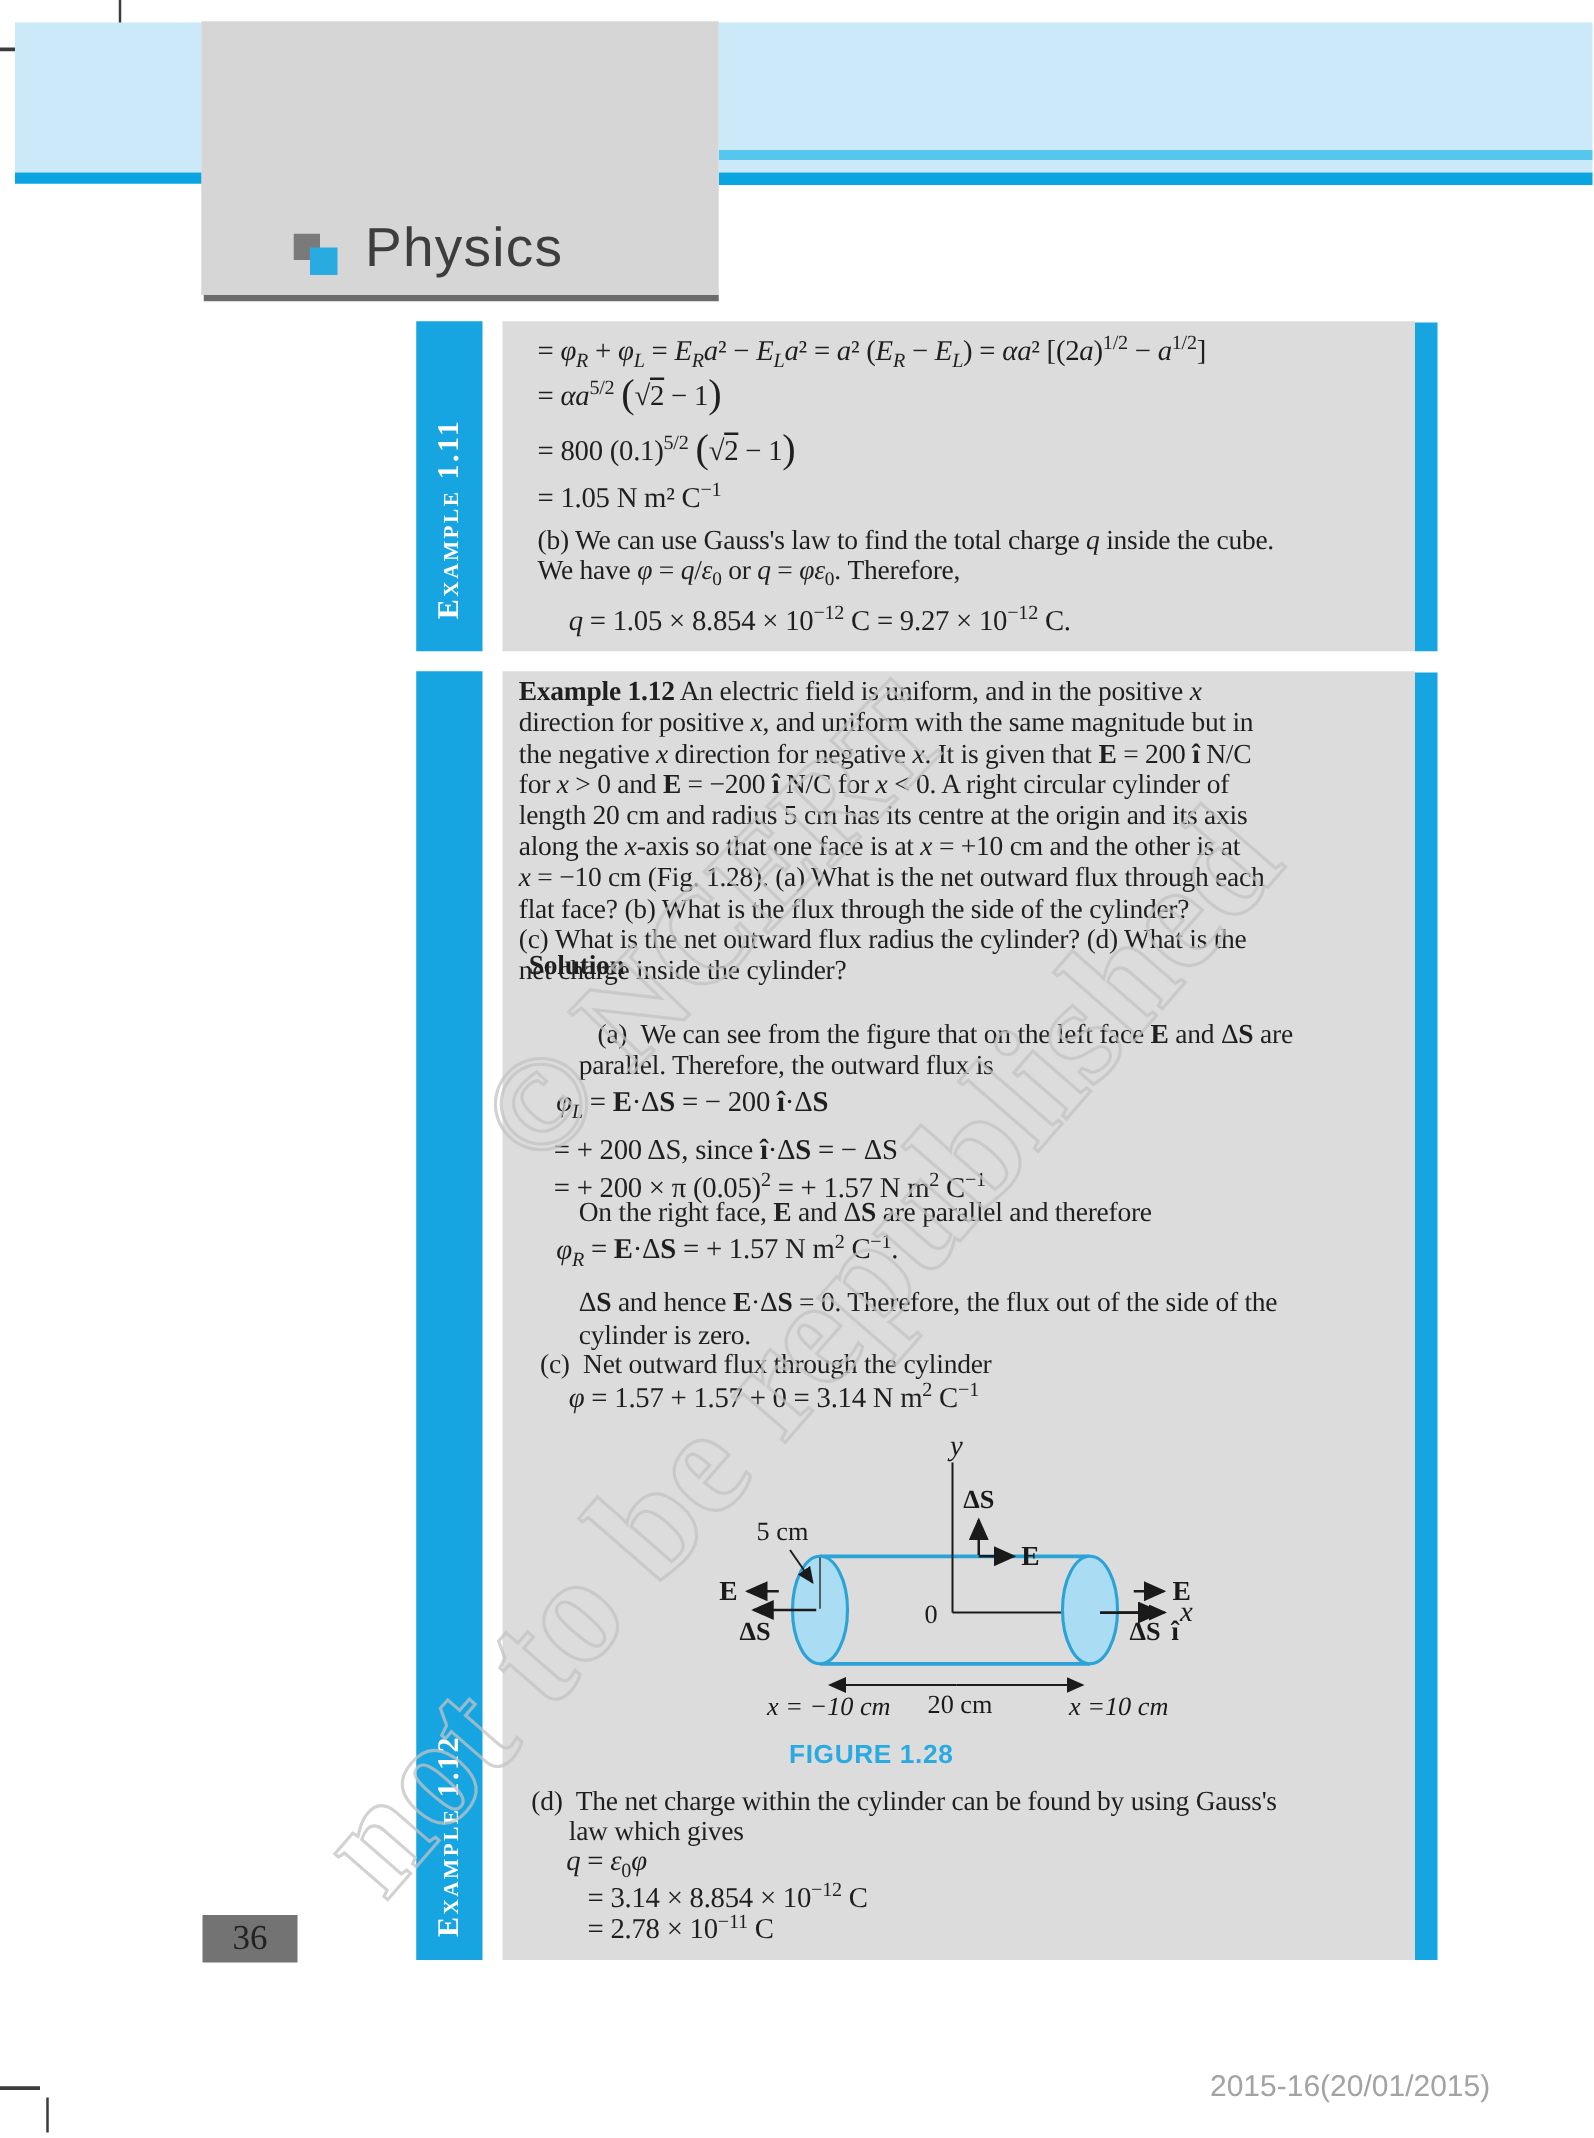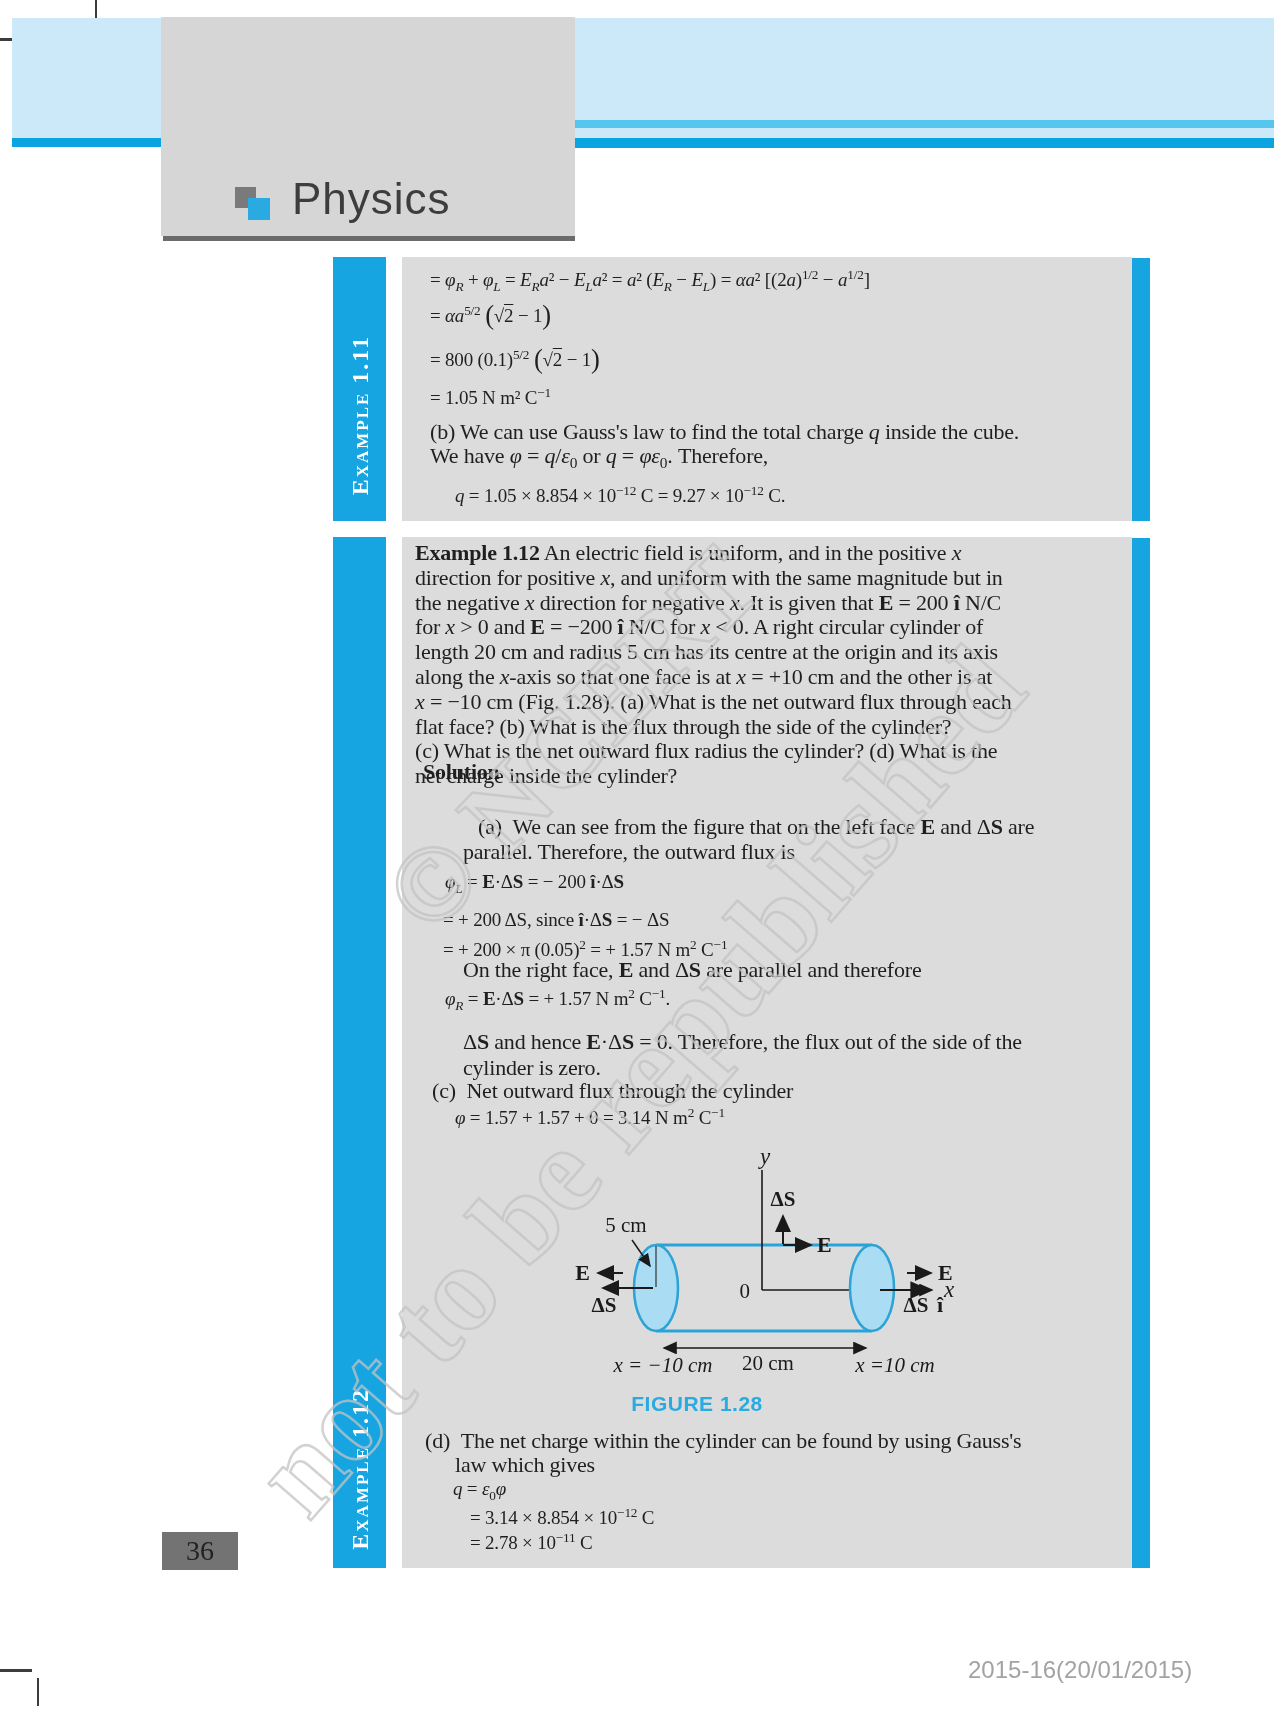--- a/index.html
+++ b/index.html
@@ -15,21 +15,21 @@
                  color:#3d3d3d;letter-spacing:1px;}
   
   .exbar{position:absolute;background:#17a5e1;}
   .exbar-label{position:absolute;bottom:26px;left:50%;
                writing-mode:vertical-rl;transform:translateX(-50%) rotate(180deg);
                font-family:"Liberation Serif",serif;font-weight:bold;font-variant:small-caps;
                color:#ffffff;font-size:24px;letter-spacing:2px;white-space:nowrap;}
   .rstrip{position:absolute;background:#17a5e1;width:18px;}
   
   .ln{position:absolute;font-size:22px;line-height:26px;white-space:nowrap;letter-spacing:-0.2px;}
-  .eq{font-size:19px;}
+  .eq{font-size:23px;}
   .bold{font-weight:bold;}
   .para{position:absolute;line-height:24.8px;font-size:22px;letter-spacing:-0.2px;}
   .para div{white-space:nowrap;}
   sup,sub{font-size:70%;}
   .ov{text-decoration:overline;}
   .bp{font-size:140%;font-weight:300;vertical-align:-8%;}
   
   #fig-caption{position:absolute;left:402px;top:1392px;width:590px;text-align:center;
                color:#29abe2;font-weight:bold;font-size:21px;letter-spacing:0.5px;
                font-family:"Liberation Sans",sans-serif;}

